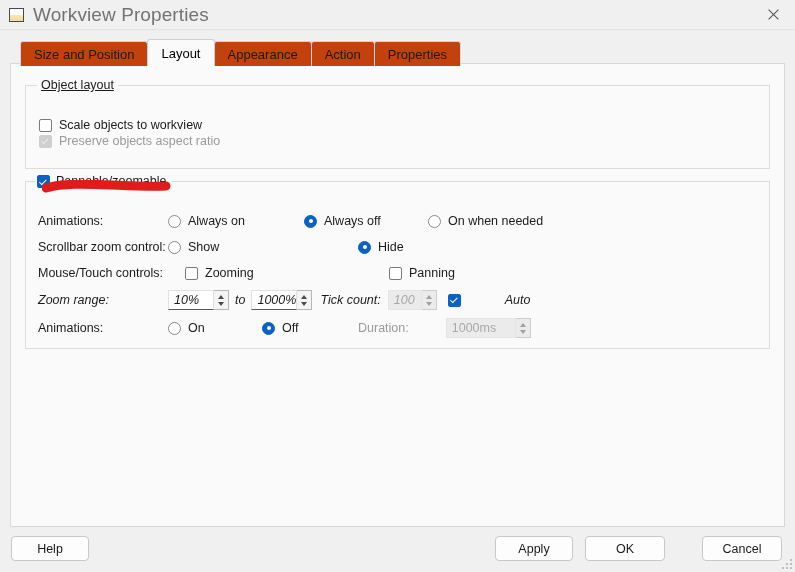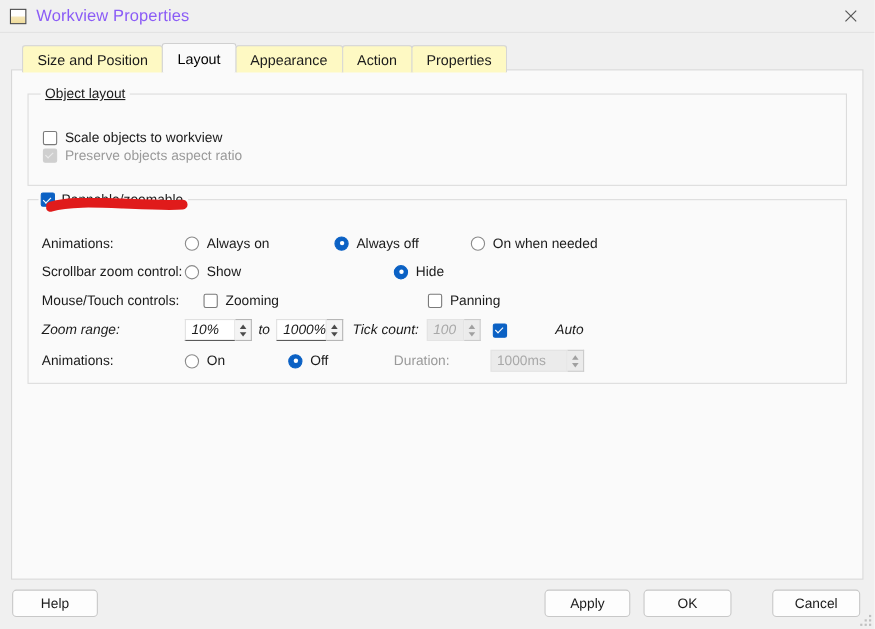--- a/index.html
+++ b/index.html
@@ -30,22 +30,22 @@
     width: 15px;
     height: 14px;
     margin-left: 9px;
     margin-right: 9px;
     border: 1px solid #4a4a4a;
     background: linear-gradient(to bottom, #ffffff 0%, #ffffff 48%, #f5e6b8 52%, #f0dd9c 100%);
     box-sizing: border-box;
     flex: none;
   }
   .title-text {
-    font-size: 15px;
-    color: #8b5cf6;
+    font-size: 19px;
+    color: #737373;
     letter-spacing: 0.1px;
   }
   .close-btn {
     position: absolute;
     right: 0;
     top: 0;
     width: 44px;
     height: 29px;
     display: flex;
     align-items: center;
@@ -63,21 +63,21 @@
     position: relative;
     z-index: 3;
   }
   .tab {
     height: 25px;
     padding: 0 13px;
     display: flex;
     align-items: center;
     font-size: 13px;
     color: #1b1b1b;
-    background: #fef9c3;
+    background: #c2410c;
     border: 1px solid #d6d6d6;
     border-bottom: none;
     border-radius: 3px 3px 0 0;
     margin-right: -1px;
     box-sizing: border-box;
     cursor: default;
   }
   .tab.active {
     background: #fafafa;
     border-color: #d0d0d0;

